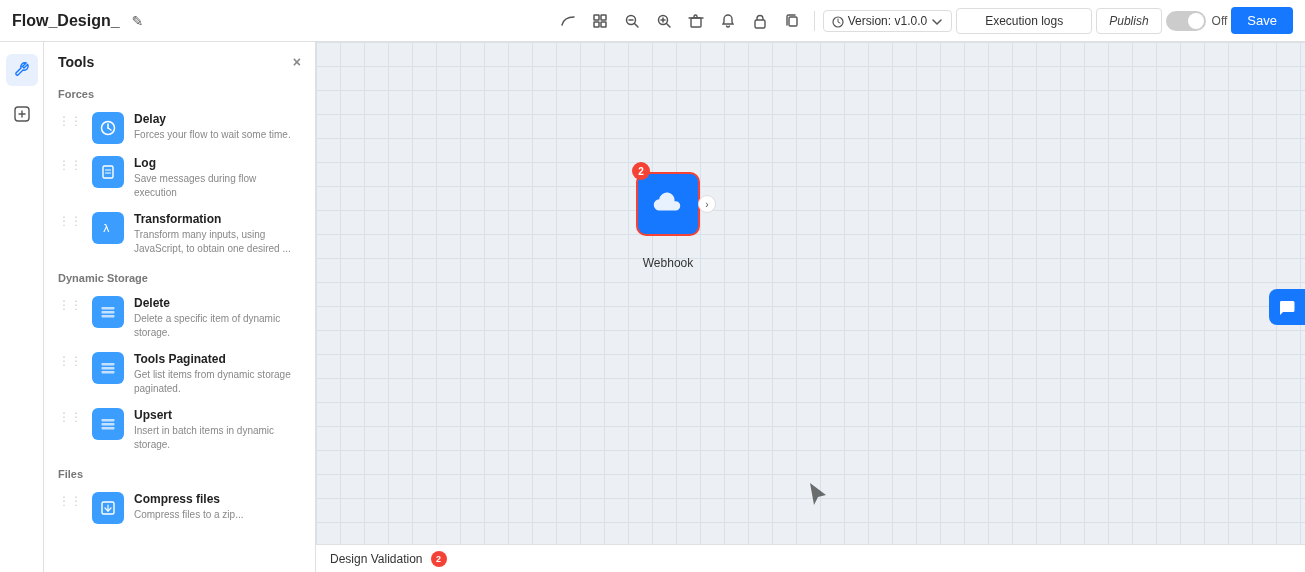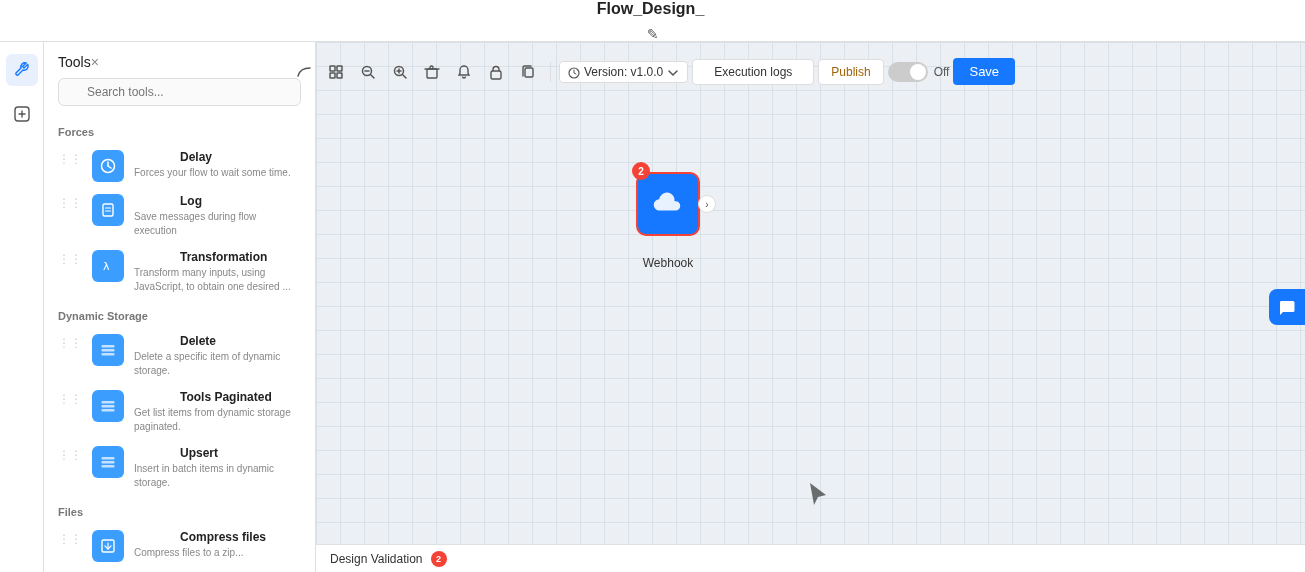--- a/index.html
+++ b/index.html
@@ -16,21 +16,20 @@
     .header {
       display: flex;
       align-items: center;
       background: #fff;
       height: 42px;
       padding: 0 12px;
       border-bottom: 1px solid #e0e0e0;
       gap: 8px;
       position: relative;
       z-index: 10;
-      flex-direction: column;
     }
     .header-title {
       font-size: 16px;
       font-weight: 600;
       color: #222;
       margin-right: 4px;
     }
     .header-edit-icon {
       color: #555;
       cursor: pointer;
@@ -65,33 +64,34 @@
       font-size: 12px;
       color: #333;
       cursor: pointer;
       background: #fff;
     }
     .version-selector svg { width: 12px; height: 12px; }
     .btn-execution-logs {
       background: #fff;
       border: 1px solid #ddd;
       border-radius: 4px;
-      padding: 5px 21px;
+      padding: 5px 28px;
       font-size: 12px;
       cursor: pointer;
       color: #333;
     }
     .btn-publish {
       background: #fff;
       border: 1px solid #ddd;
       border-radius: 4px;
       padding: 5px 12px;
       font-size: 12px;
       cursor: pointer;
-      color: #a16207;
+      color: #404040;
+      font-style: italic;
     }
     .toggle-container {
       display: flex;
       align-items: center;
       gap: 6px;
     }
     .toggle-switch {
       width: 40px;
       height: 20px;
       background: #ccc;
@@ -159,23 +159,24 @@
       width: 272px;
       background: #fff;
       border-right: 1px solid #e0e0e0;
       display: flex;
       flex-direction: column;
       position: relative;
     }
     .tools-header {
       display: flex;
       align-items: center;
+      justify-content: space-between;
       padding: 12px 14px 8px;
       font-size: 14px;
-      font-weight: 400;
+      font-weight: 700;
       color: #222;
     }
     .tools-close {
       cursor: pointer;
       color: #888;
       font-size: 14px;
     }
     .tools-search {
       padding: 0 14px 10px;
     }
@@ -237,21 +238,20 @@
       flex-shrink: 0;
       color: #fff;
       font-size: 14px;
     }
     .tool-info { flex: 1; }
     .tool-name {
       font-size: 12px;
       font-weight: 600;
       color: #222;
       margin-bottom: 2px;
-      margin-left: 46px;
     }
     .tool-desc {
       font-size: 10px;
       color: #888;
       line-height: 1.4;
     }
 
     
     .canvas-area {
       flex: 1;
@@ -481,31 +481,20 @@
           <line x1="6" y1="9" x2="12" y2="9" stroke="#555" stroke-width="1.4" stroke-linecap="round"></line>
         </svg>
     </div>
   </div>
 
   <div class="tools-panel">
     <div class="tools-header">
       <span>Tools</span>
       <span class="tools-close">×</span>
     </div>
-    <div class="tools-search">
-      <div class="tools-search-wrapper">
-        <span class="tools-search-icon">
-          <svg width="12" height="12" viewBox="0 0 12 12" fill="none">
-              <circle cx="5" cy="5" r="3.5" stroke="#aaa" stroke-width="1.4"></circle>
-              <line x1="8" y1="8" x2="11" y2="11" stroke="#aaa" stroke-width="1.4" stroke-linecap="round"></line>
-            </svg>
-        </span>
-        <input type="text" placeholder="Search tools..." style="">
-      </div>
-    </div>
     <div class="tools-content">
 
       <div class="tools-section-title">Forces</div>
 
       <div class="tool-item">
         <span class="tool-drag-handle">⋮⋮</span>
         <div class="tool-icon" style="background:#3b9eff;">
           <svg width="18" height="18" viewBox="0 0 18 18" fill="none">
               <circle cx="9" cy="9" r="6.5" stroke="white" stroke-width="1.5"></circle>
               <line x1="9" y1="5" x2="9" y2="9" stroke="white" stroke-width="1.5" stroke-linecap="round"></line>

